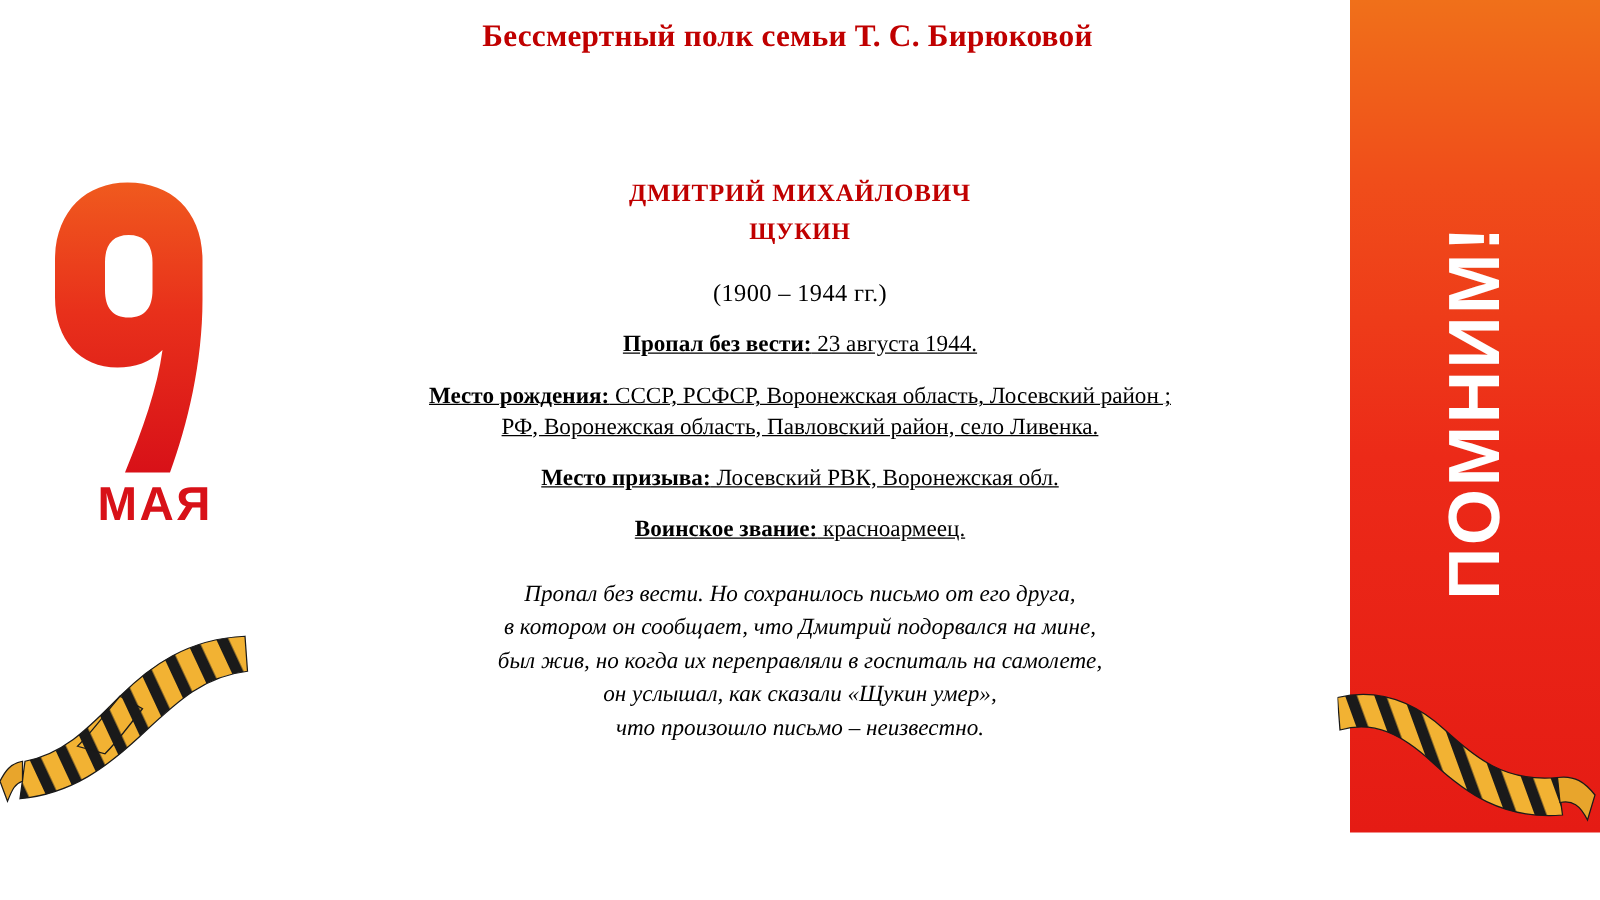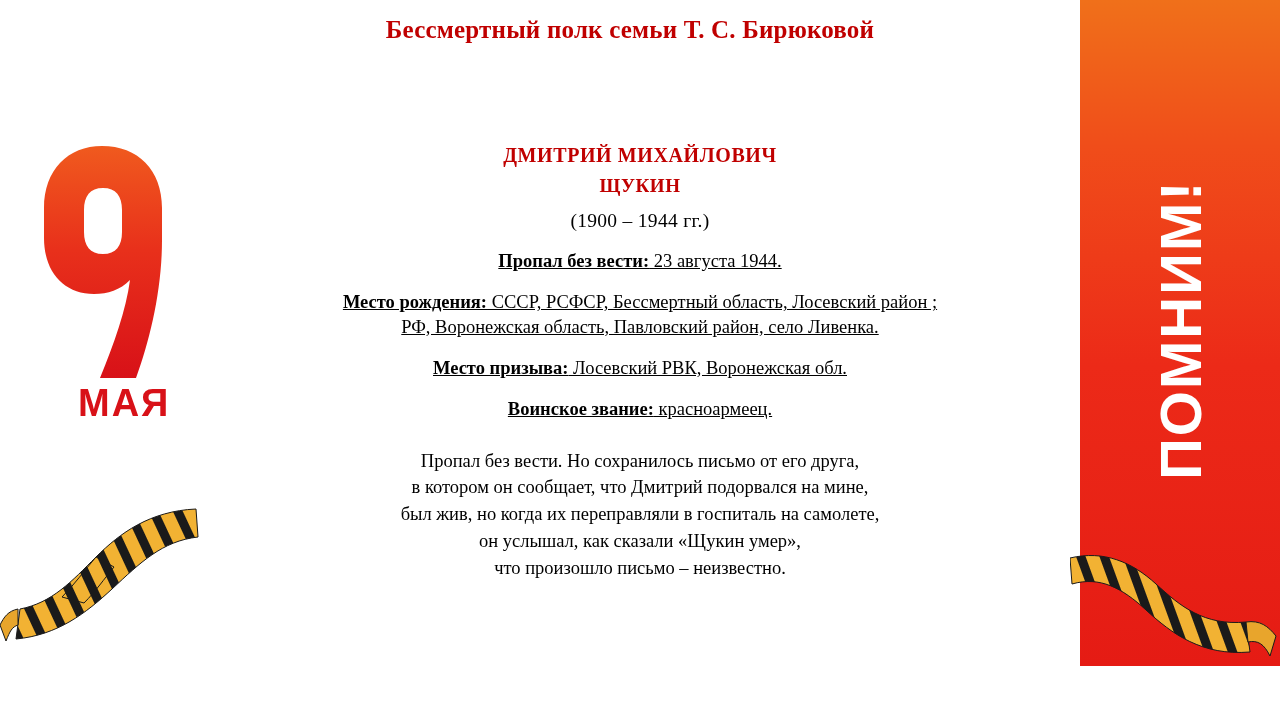--- a/index.html
+++ b/index.html
@@ -101,42 +101,42 @@
     font-weight: bold;
     font-size: 19px;
     letter-spacing: 0.6px;
     line-height: 1.55;
   }
   .name-line.second {
     margin-top: 8px;
     font-size: 20px;
   }
   .years {
-    margin-top: 10px;
+    margin-top: 25px;
     font-size: 19.5px;
     letter-spacing: 0.3px;
   }
   .field {
     margin-top: 17px;
     font-size: 18.5px;
     line-height: 1.3;
     text-decoration: underline;
   }
   .field b {
     font-weight: bold;
   }
   .field .sub {
     display: block;
   }
   .story {
     margin-top: 27px;
     font-size: 18.5px;
     line-height: 1.45;
   }
-  .story span { display: block; }
+  .story span { display: block; font-style: italic; }
 </style>
 </head>
 <body>
 
 <div class="slide">
 
   <div class="slide-title">Бессмертный полк семьи Т. С. Бирюковой</div>
 
   <div class="emblem">
     <svg width="130" height="280" viewBox="0 0 130 280" xmlns="http://www.w3.org/2000/svg" aria-hidden="true">
@@ -209,21 +209,21 @@
 
     <div class="name-line">ЩУКИН</div>
 
     <div class="years">(1900 – 1944 гг.)</div>
 
     <div class="field">
       <b>Пропал без вести:</b><span> 23 августа  1944.</span>
     </div>
 
     <div class="field">
-      <b>Место рождения:</b><span> СССР,  РСФСР,  Бессмертный область,  Лосевский район ;</span>
+      <b>Место рождения:</b><span> СССР,  РСФСР,  Воронежская область,  Лосевский район ;</span>
       <span class="sub">РФ, Воронежская область, Павловский район, село Ливенка.</span>
     </div>
 
     <div class="field">
       <b>Место призыва:</b><span> Лосевский РВК, Воронежская обл.</span>
     </div>
 
 
     <div class="field">
       <b>Воинское звание:</b><span> красноармеец.</span>

